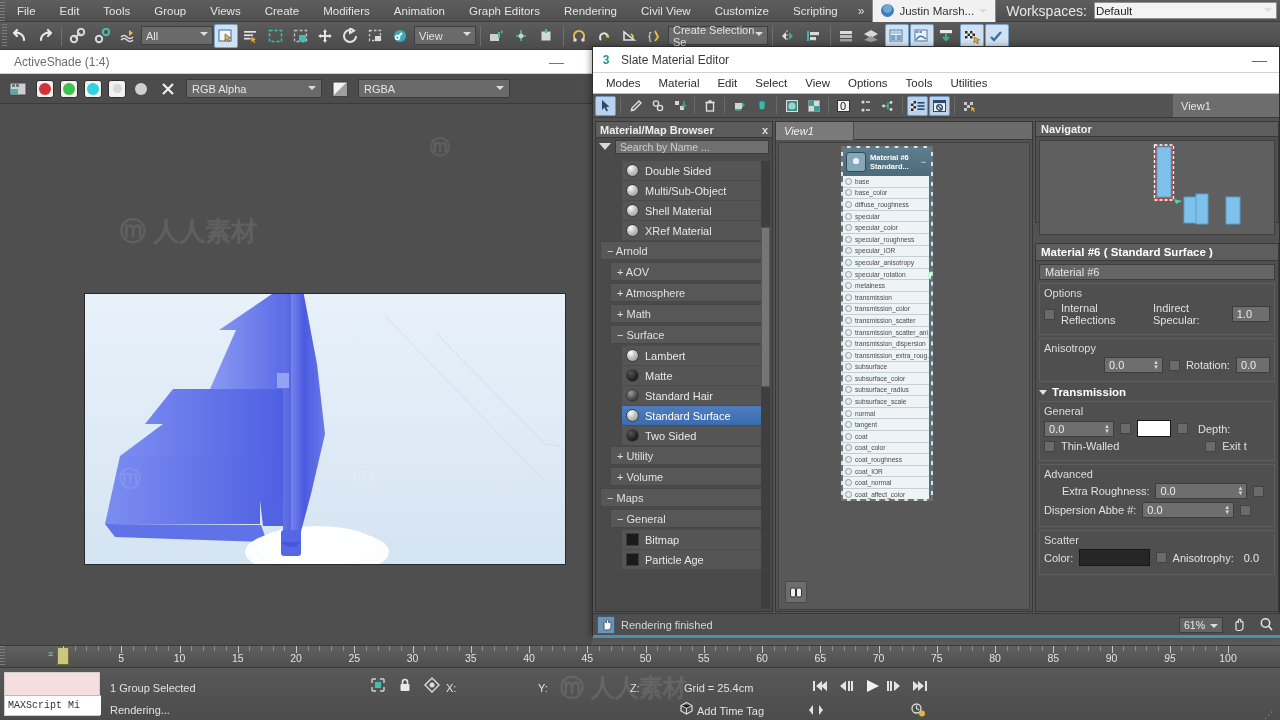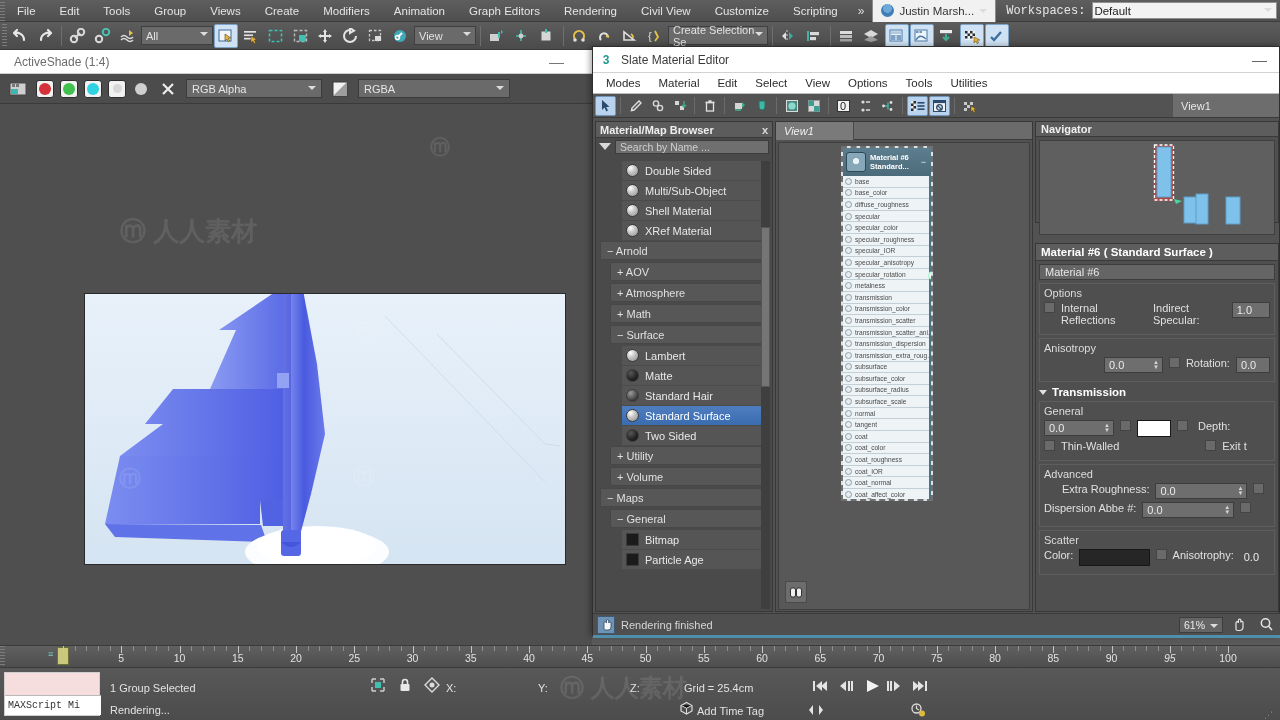--- a/index.html
+++ b/index.html
@@ -28,21 +28,21 @@
     display:flex; align-items:center; gap:5px;
     background:#f1f1f1; color:#333; height:22px; padding:0 8px;
     border-left:1px solid #8b8b8b; border-right:1px solid #8b8b8b;
     font-size:11.5px;
   }
   .user-ic{
     width:13px;height:13px;border-radius:50%;
     background:radial-gradient(circle at 50% 35%, #6da8d8 0 40%, #3f7fb5 41% 100%);
     position:relative;
   }
-  .ws-label{ padding:0 7px 0 10px; color:#e7e7e7; font-size:12px;font-family:Liberation Mono, monospace; }
+  .ws-label{ padding:0 7px 0 10px; color:#e7e7e7; font-size:14px; }
   .ws-select{
     flex:1; height:17px; margin-right:3px;
     background:#f3f3f3; color:#222; border:1px solid #909090;
     display:flex; align-items:center; padding:0 1px; font-size:11.5px;
     position:relative;
   }
   .ws-select .arr{ position:absolute; right:4px; top:5px; }
 
   
   .maintoolbar{
@@ -274,21 +274,21 @@
   .group{
     margin:3px; border:1px solid #5e5e5e; padding:3px 4px 5px 4px; position:relative;
   }
   .group > .lg{ font-size:11px;color:#dcdcdc; margin-bottom:3px; }
   .rolltitle{
     margin:4px 3px 2px 3px; font-weight:bold;font-size:11.5px;color:#fff;
     display:flex;align-items:center;gap:5px;
   }
   .tri-sm{ width:0;height:0;border-left:4px solid transparent;border-right:4px solid transparent;
            border-top:5px solid #e0e0e0; }
-  .rowf{ display:flex;gap:6px; margin:3px 0; font-size:11px;color:#e0e0e0; }
+  .rowf{ display:flex;align-items:center;gap:6px; margin:3px 0; font-size:11px;color:#e0e0e0; }
   .chk{ width:11px;height:11px;background:#6a6a6a;border:1px solid #434343; flex:none;}
   .spin{
     height:16px; background:#6e6e6e;border:1px solid #3d3d3d;color:#eaeaea;
     font-size:11px; display:flex;align-items:center;padding-left:4px; position:relative;
   }
   .spin .sp{
     position:absolute;right:2px;top:1px;width:8px;height:12px;
     display:flex;flex-direction:column;align-items:center;justify-content:center;gap:1px;color:#d6d6d6;font-size:6px;line-height:5px;
   }
   .swatchbox{ width:11px;height:11px;background:#6a6a6a;border:1px solid #444;flex:none; }

